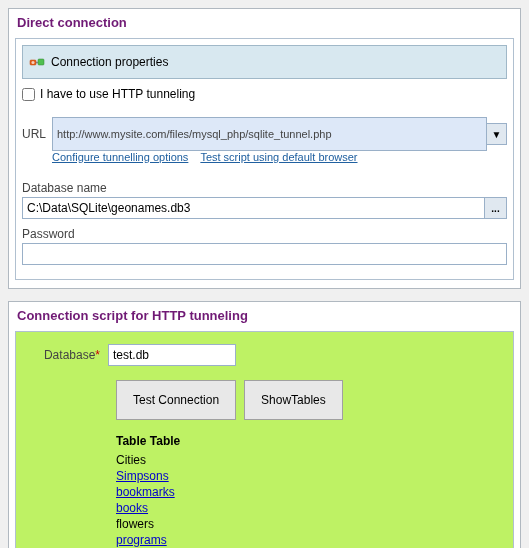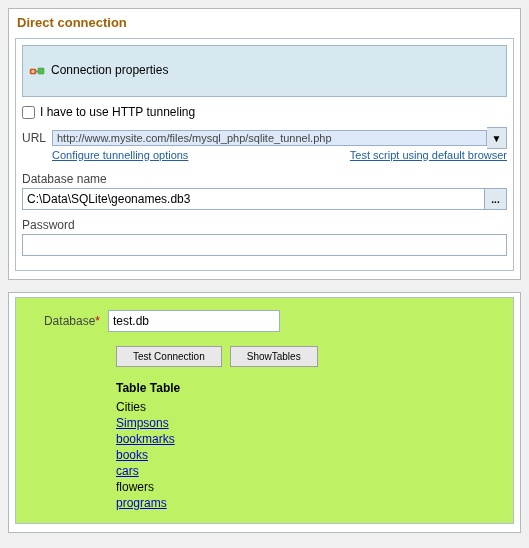--- a/index.html
+++ b/index.html
@@ -13,76 +13,77 @@
 
     .section {
       background: #fff;
       border: 1px solid #b0b8c0;
       margin-bottom: 12px;
     }
 
     .section-title {
       font-size: 13px;
       font-weight: bold;
-      color: #a16207;
+      color: #701a75;
       padding: 6px 8px 4px 8px;
     }
 
     .section-inner {
       border: 1px solid #b0c0d0;
       margin: 4px 6px 8px 6px;
       padding: 6px;
       background: #fff;
     }
 
     .conn-props-bar {
       display: flex;
+      align-items: center;
       background: #d8e8f0;
       border: 1px solid #a0b8c8;
-      padding: 17px 6px;
+      padding: 8px 6px;
       margin-bottom: 8px;
     }
 
     .conn-props-icon {
       width: 16px;
       height: 16px;
       margin-right: 6px;
       flex-shrink: 0;
     }
 
     .conn-props-label {
       font-size: 12px;
       color: #000;
     }
 
     .checkbox-row {
       display: flex;
       align-items: center;
-      margin-bottom: 8px;
+      margin-bottom: 16px;
     }
 
     .checkbox-row input[type="checkbox"] {
       margin-right: 5px;
     }
 
     .url-row {
       display: flex;
       align-items: center;
     }
 
     .url-label {
       width: 30px;
       font-size: 12px;
       color: #444;
       flex-shrink: 0;
     }
 
     .url-input {
       flex: 1;
-      height: 16px;
+      height: 34px;
       background: #dde8f8;
       border: 1px solid #9ab0c8;
       padding: 2px 4px;
       font-size: 11px;
       color: #444;
     }
 
     .url-dropdown-btn {
       width: 20px;
       height: 22px;
@@ -91,24 +92,23 @@
       border-left: none;
       cursor: pointer;
       display: flex;
       align-items: center;
       justify-content: center;
       font-size: 10px;
     }
 
     .links-row {
       display: flex;
-      gap: 20px;
-      margin-bottom: 11px;
+      gap: 12px;
+      margin-bottom: 18px;
       margin-left: 30px;
-      justify-content: space-between;
     }
 
     .link-text {
       color: #2060a0;
       font-size: 11px;
       text-decoration: underline;
       cursor: pointer;
     }
 
     .field-label {
@@ -174,39 +174,39 @@
       color: #444;
       text-align: right;
       padding-right: 8px;
     }
 
     .required-star {
       color: #c00;
     }
 
     .db-form-input {
-      width: 172px;
+      width: 128px;
       height: 22px;
       border: 1px solid #9ab0c8;
       padding: 2px 4px;
       font-size: 12px;
     }
 
     .buttons-row {
       display: flex;
       gap: 8px;
       margin-bottom: 14px;
       margin-left: 88px;
     }
 
     .action-btn {
-      padding: 4px 16px;
+      padding: 12px 16px;
       background: #e8e8e8;
       border: 1px solid #a0a0a0;
-      font-size: 10px;
+      font-size: 12px;
       cursor: pointer;
       color: #000;
     }
 
     .table-list-section {
       margin-left: 88px;
     }
 
     .table-list-title {
       font-weight: bold;
@@ -279,20 +279,21 @@
     </div>
 
     
     <div class="field-label">Password</div>
     <input type="password" class="password-input" style="">
 
   </div>
 </div>
 
 <div class="section">
+  <div class="section-title">Connection script for HTTP tunneling</div>
   <div class="http-section-inner">
 
     <div class="db-form-row">
       <span class="db-form-label">
         <span>Database</span><span class="required-star">*</span>
       </span>
       <input type="text" class="db-form-input" value="test.db" style="">
     </div>
 
     <div class="buttons-row">
@@ -300,20 +301,19 @@
       <button class="action-btn">ShowTables</button>
     </div>
 
     <div class="table-list-section">
       <div class="table-list-title">Table Table</div>
       <div id="table-list">
           <div class="table-item active">Cities</div>
           <div class="table-item link">Simpsons</div>
           <div class="table-item link">bookmarks</div>
           <div class="table-item link">books</div>
-          <div class="table-item link">cars</div>
           <div class="table-item active">flowers</div>
           <div class="table-item link">programs</div>
         </div>
     </div>
 
   </div>
 </div>
 
 </body></html>

